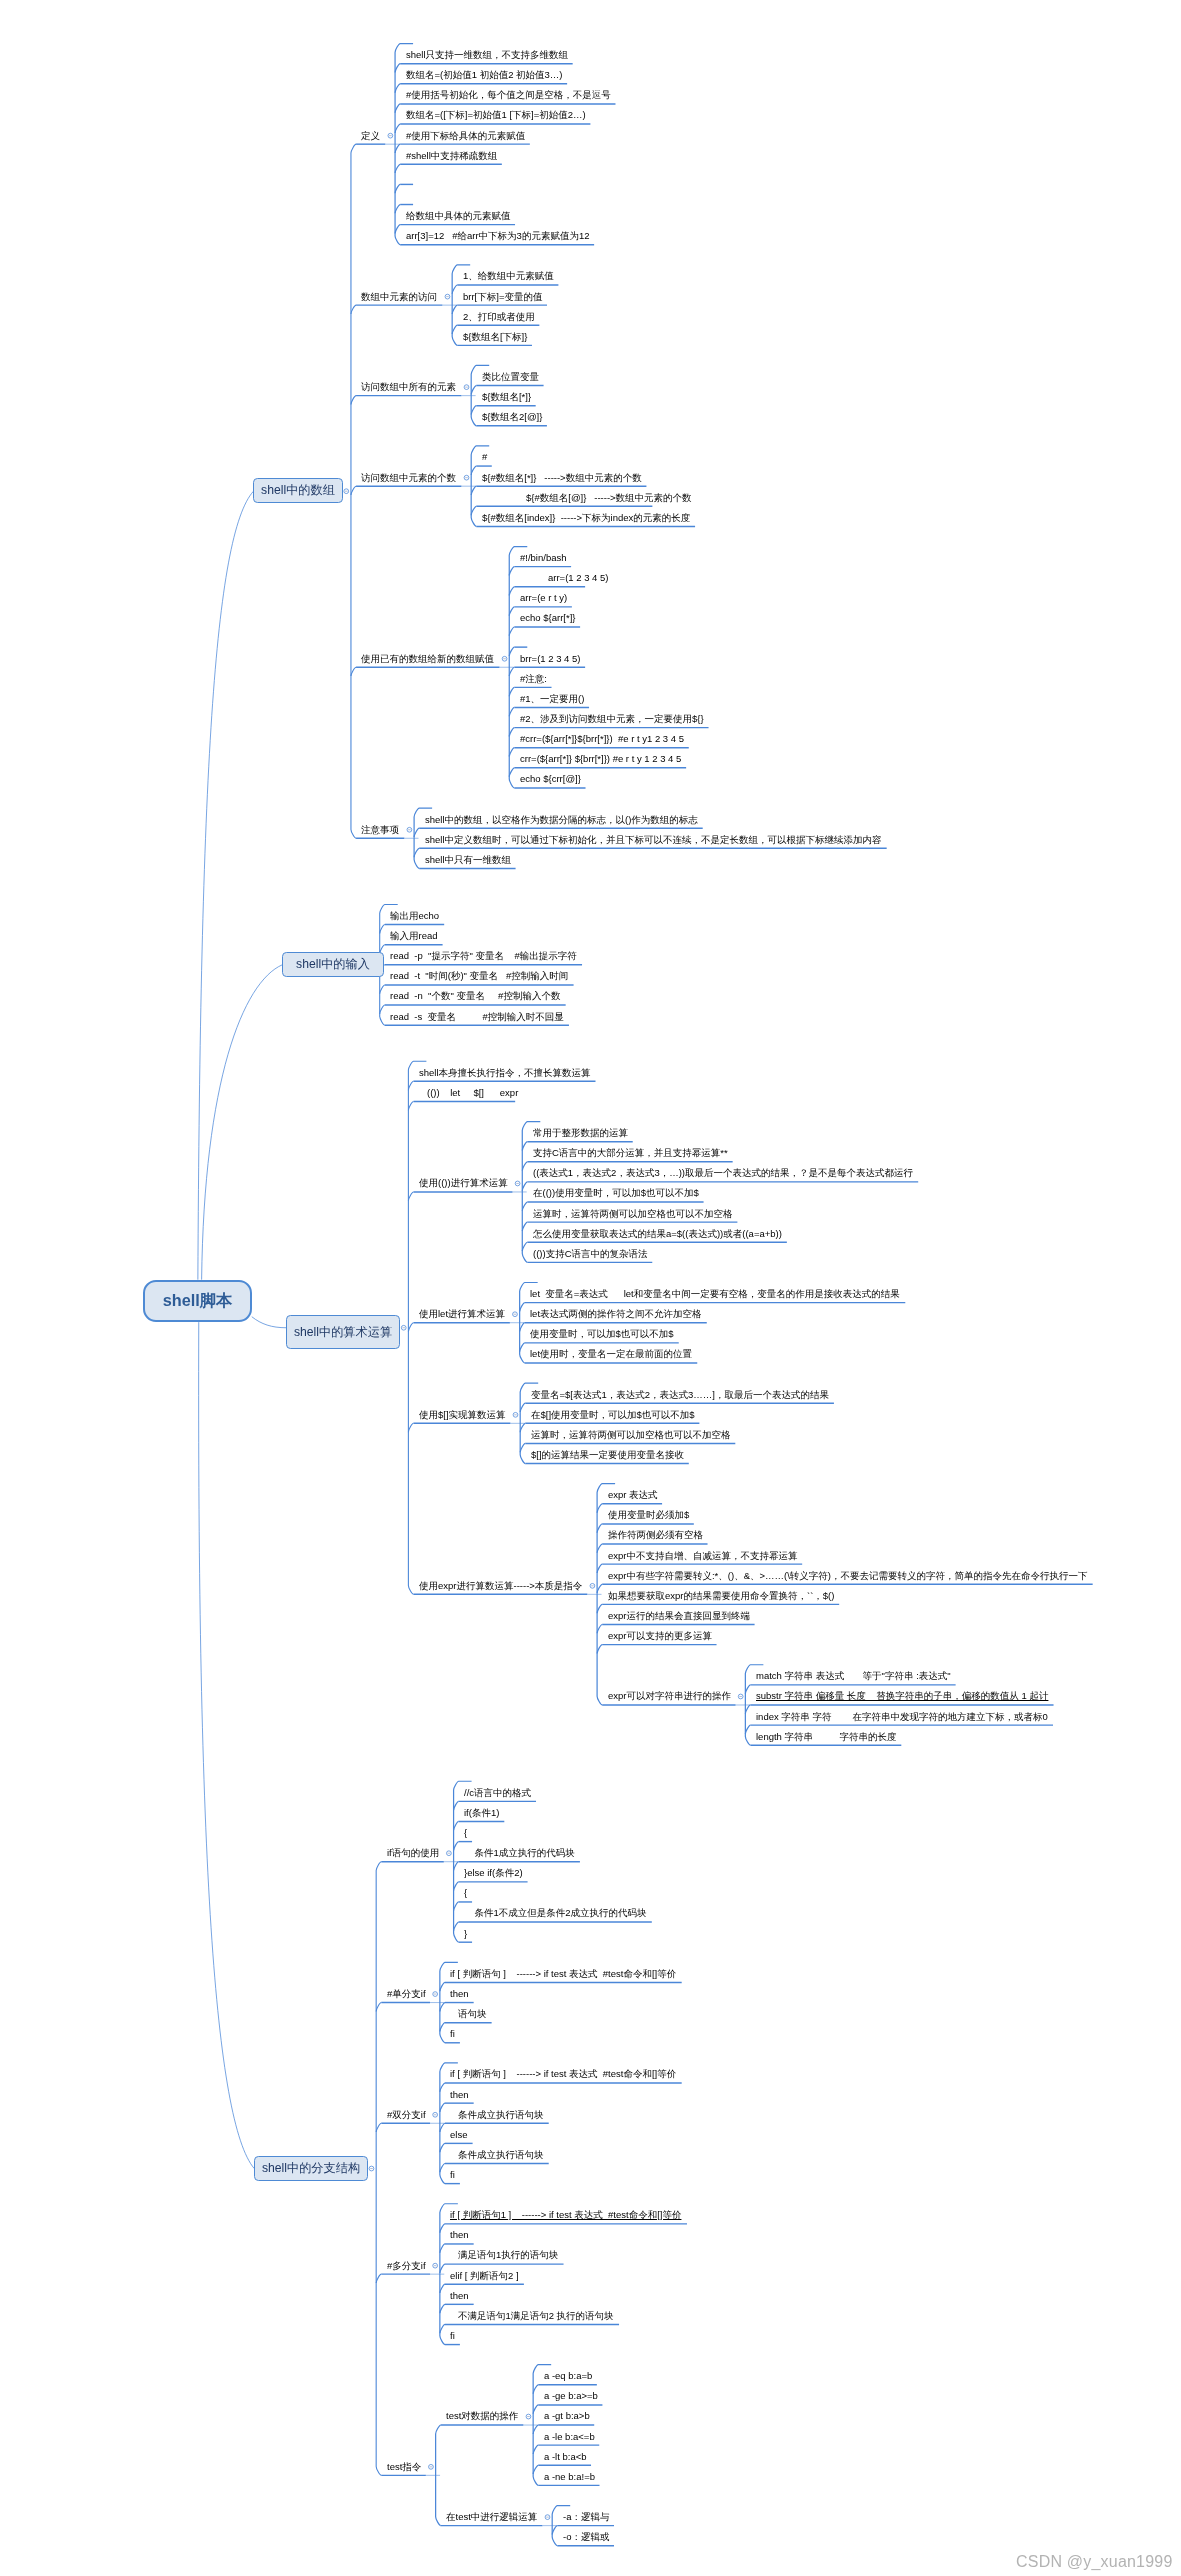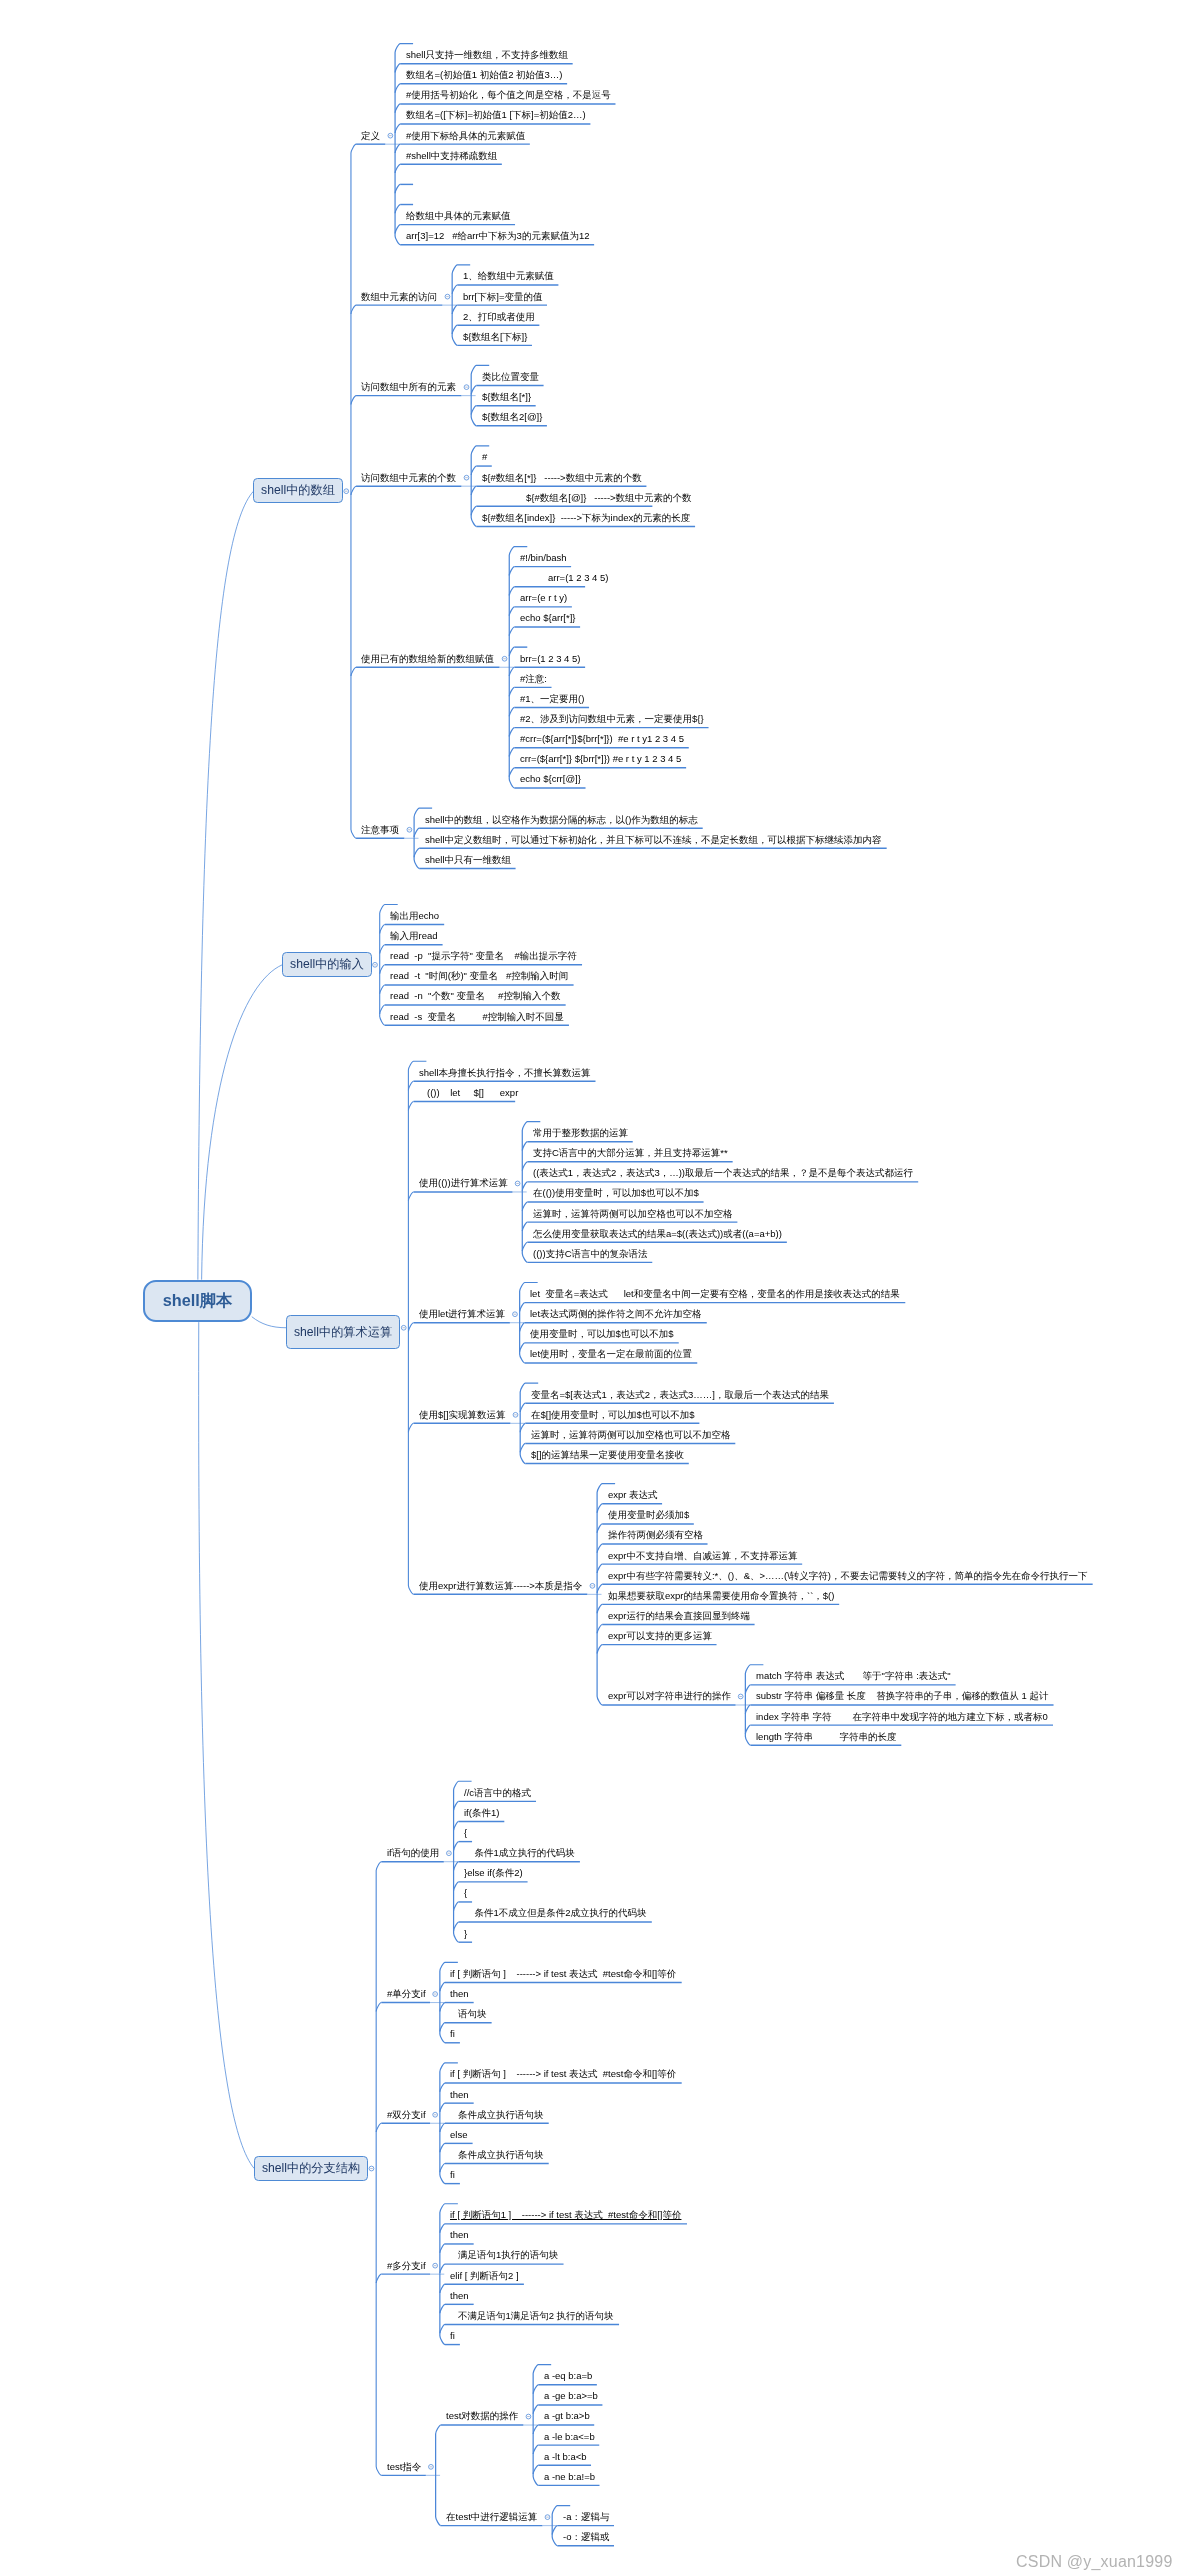--- a/index.html
+++ b/index.html
@@ -381,21 +381,21 @@
       <path d="M819.8874999999999,3715.899999999993h83.453125" fill="none" stroke="#4a86d8" stroke-width="2.1" stroke-linecap="butt"></path>
       <path d="M819.8874999999999,3745.4999999999927h83.453125" fill="none" stroke="#4a86d8" stroke-width="2.1" stroke-linecap="butt"></path>
     </svg>
   <div id="nodes">
       <div class="rootbox" style="left: 143px; top: 1280px; width: 109px; height: 42px;">
         <div class="cap">shell脚本</div>
       </div>
       <div class="l1box" style="left: 253px; top: 478px; width: 90px; height: 25.4px;">
         <div class="cap">shell中的数组</div>
       </div>
-      <div class="l1box" style="left: 282px; top: 952px; width: 90px; height: 25.4px;">
+      <div class="l1box" style="left: 282px; top: 952px; width: 102px; height: 25.4px;">
         <div class="cap">shell中的输入</div>
       </div>
       <div class="l1box" style="left: 286px; top: 1315px; width: 114px; height: 34px;">
         <div class="cap">shell中的算术运算</div>
       </div>
       <div class="l1box" style="left: 254px; top: 2156px; width: 114px; height: 25.4px;">
         <div class="cap">shell中的分支结构</div>
       </div>
       <div class="node-label" style="left: 361px; top: 131px;">定义</div>
       <div class="node-label" style="left: 406px; top: 50px;">shell只支持一维数组，不支持多维数组</div>
@@ -466,21 +466,21 @@
       <div class="node-label" style="left: 608px; top: 1490px;">expr 表达式</div>
       <div class="node-label" style="left: 608px; top: 1510px;">使用变量时必须加$</div>
       <div class="node-label" style="left: 608px; top: 1530px;">操作符两侧必须有空格</div>
       <div class="node-label" style="left: 608px; top: 1551px;">expr中不支持自增、自减运算，不支持幂运算</div>
       <div class="node-label" style="left: 608px; top: 1571px;">expr中有些字符需要转义:*、()、&amp;、&gt;……(\转义字符)，不要去记需要转义的字符，简单的指令先在命令行执行一下</div>
       <div class="node-label" style="left: 608px; top: 1591px;">如果想要获取expr的结果需要使用命令置换符，``，$()</div>
       <div class="node-label" style="left: 608px; top: 1611px;">expr运行的结果会直接回显到终端</div>
       <div class="node-label" style="left: 608px; top: 1631px;">expr可以支持的更多运算</div>
       <div class="node-label" style="left: 608px; top: 1691px;">expr可以对字符串进行的操作</div>
       <div class="node-label" style="left: 756px; top: 1671px;">match 字符串 表达式       等于"字符串 :表达式"</div>
-      <div class="node-label" style="left: 756px; top: 1691px;">substr 字符串 偏移量 长度    替换字符串的子串，偏移的数值从 1 起计</div>
+      <div class="node-label" style="left: 756px; top: 1691px; text-decoration: underline;">substr 字符串 偏移量 长度    替换字符串的子串，偏移的数值从 1 起计</div>
       <div class="node-label" style="left: 756px; top: 1712px;">index 字符串 字符        在字符串中发现字符的地方建立下标，或者标0</div>
       <div class="node-label" style="left: 756px; top: 1732px;">length 字符串          字符串的长度</div>
       <div class="node-label" style="left: 387px; top: 1848px;">if语句的使用</div>
       <div class="node-label" style="left: 464px; top: 1788px;">//c语言中的格式</div>
       <div class="node-label" style="left: 464px; top: 1808px;">if(条件1)</div>
       <div class="node-label" style="left: 464px; top: 1828px;">{</div>
       <div class="node-label" style="left: 464px; top: 1848px;">    条件1成立执行的代码块</div>
       <div class="node-label" style="left: 464px; top: 1868px;">}else if(条件2)</div>
       <div class="node-label" style="left: 464px; top: 1888px;">{</div>
       <div class="node-label" style="left: 464px; top: 1908px;">    条件1不成立但是条件2成立执行的代码块</div>

